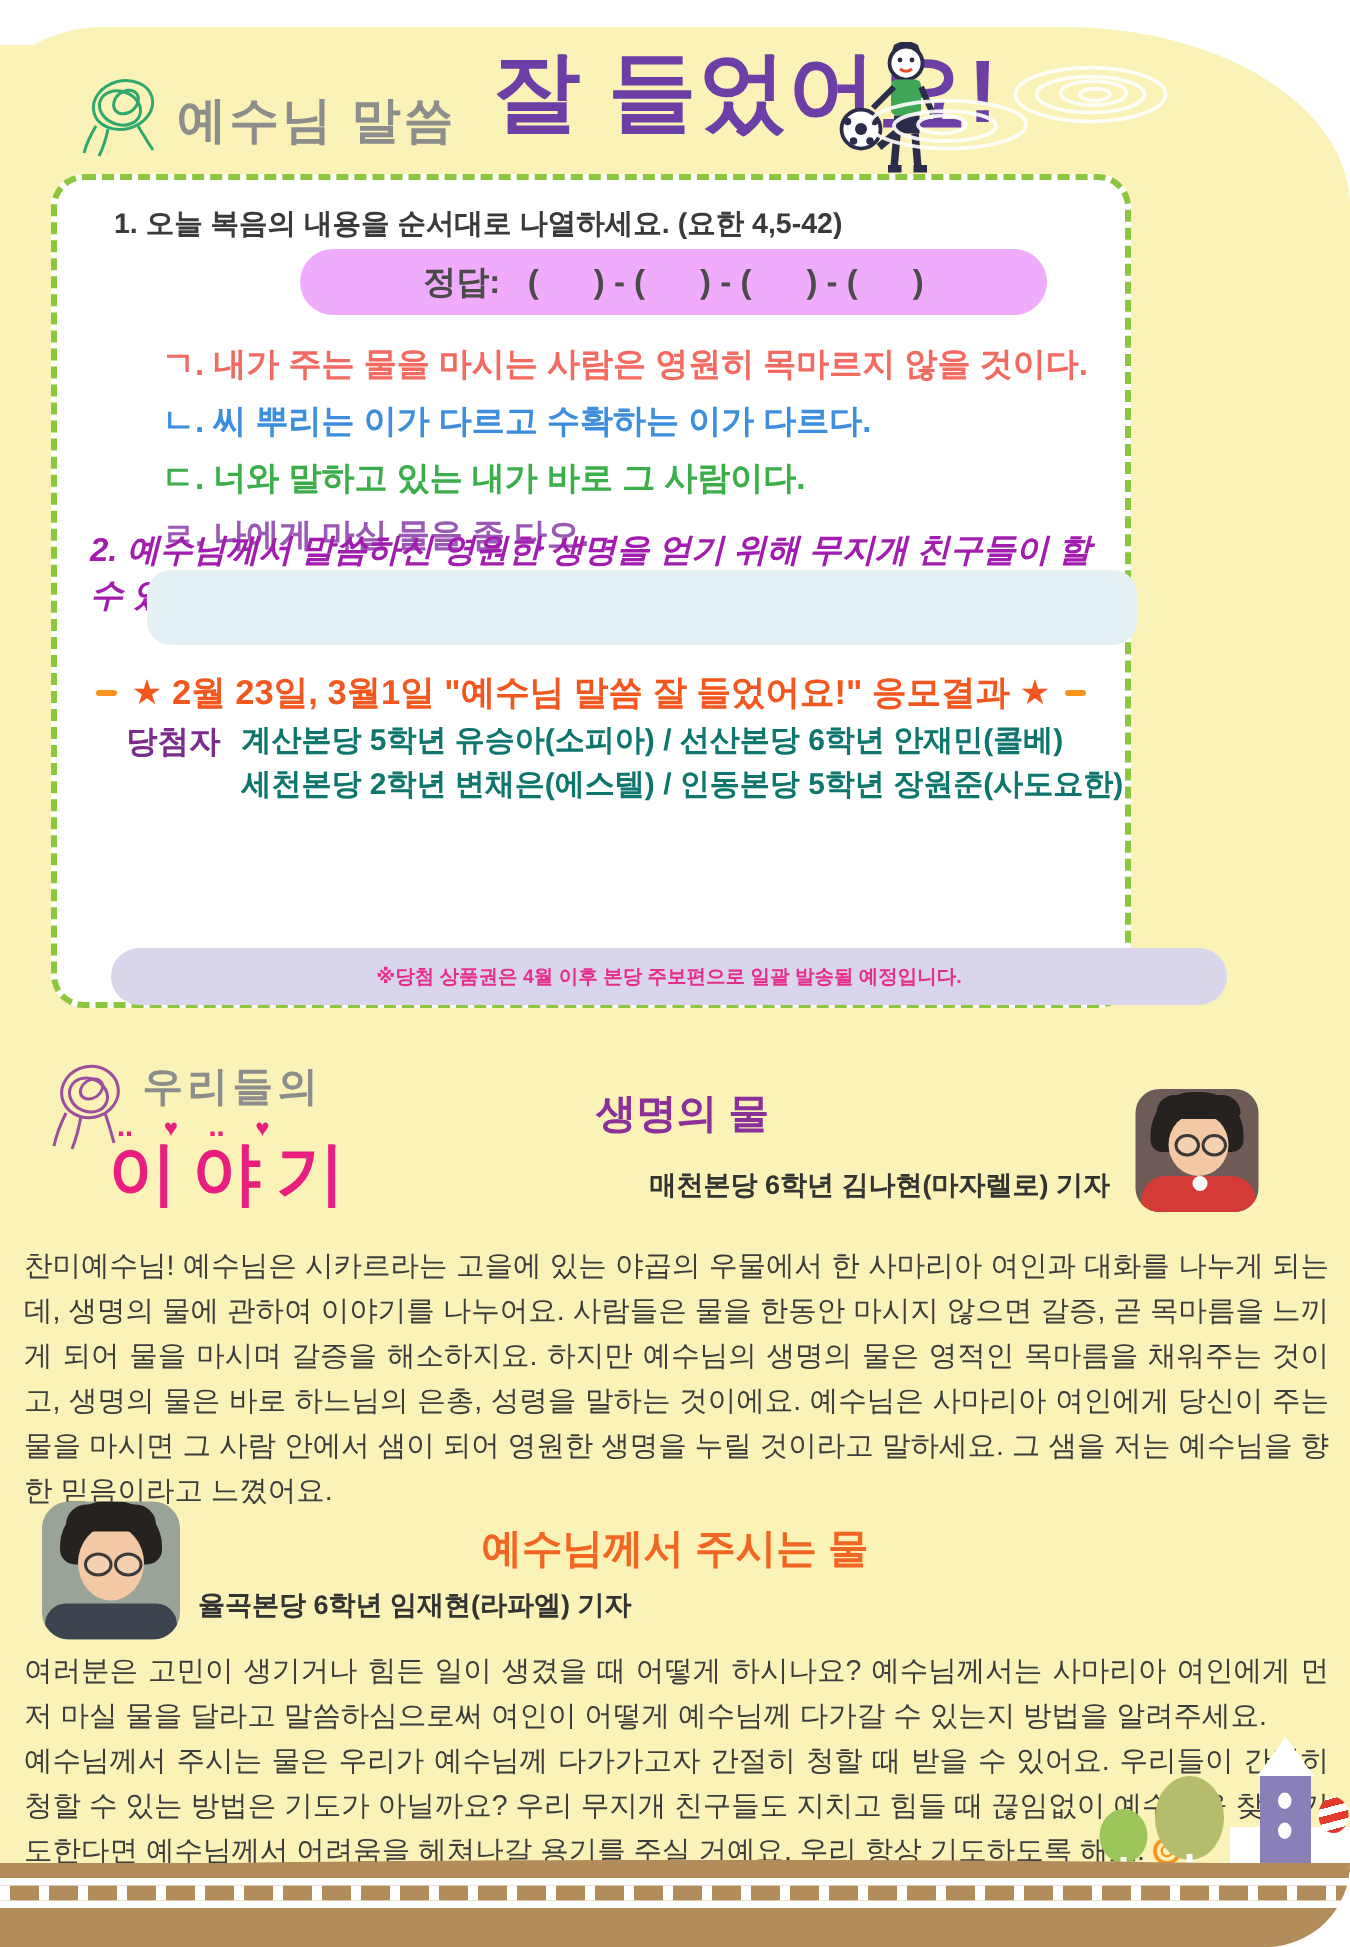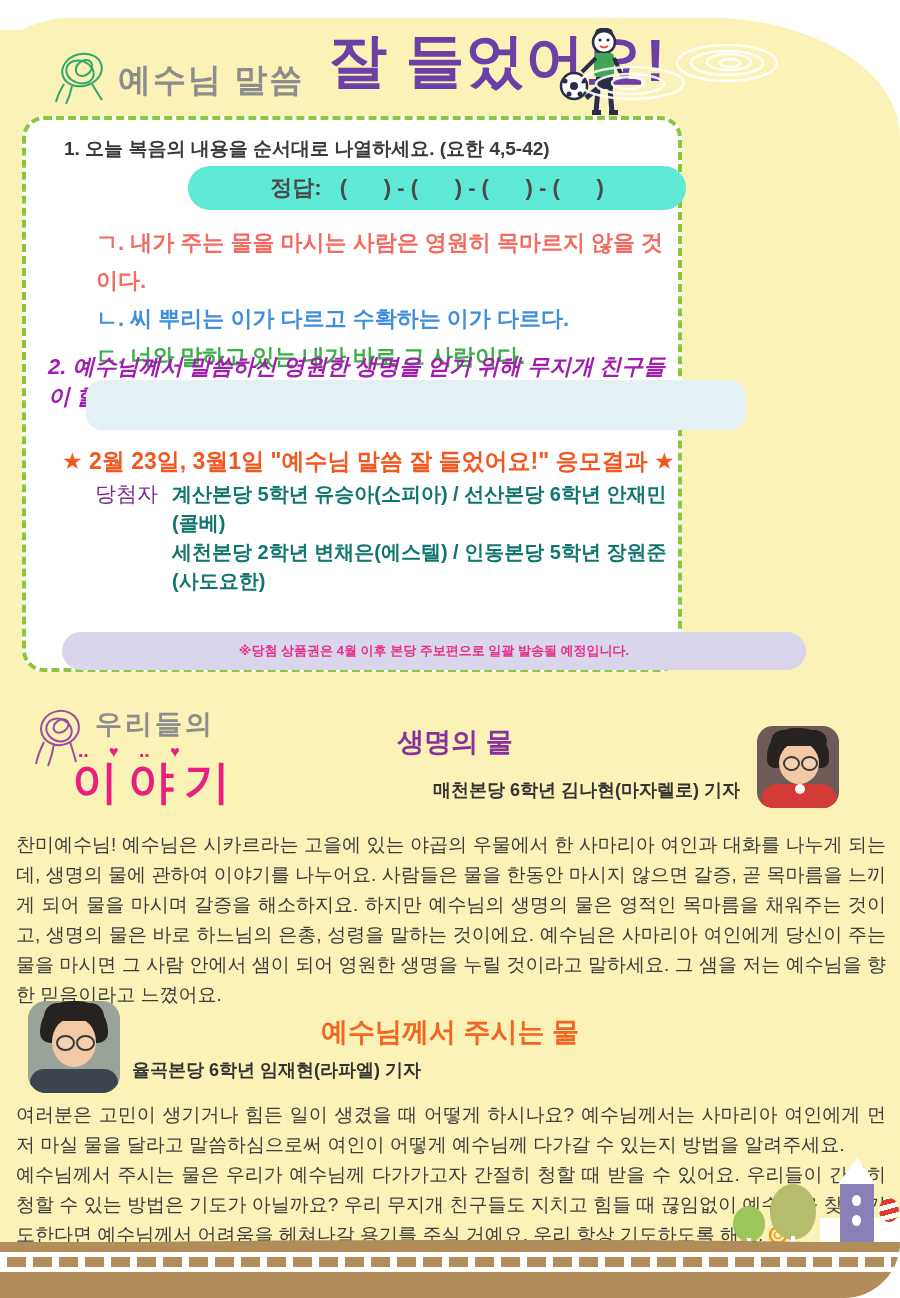--- a/index.html
+++ b/index.html
@@ -18,40 +18,40 @@
   .hdr-scribble{position:absolute;left:52px;top:44px;}
   .hdr-pre{position:absolute;left:118px;top:58px;font-size:33px;font-weight:bold;
            color:#8d8d8d;letter-spacing:2px;}
   .hdr-title{position:absolute;left:328px;top:22px;font-size:59px;font-weight:bold;
            color:#6C3FA6;letter-spacing:1px;}
   .soccer-kid{position:absolute;left:552px;top:28px;}
   .scribble-w1{position:absolute;left:672px;top:40px;opacity:.9;}
   .scribble-w2{position:absolute;left:575px;top:62px;opacity:.9;}
 
   
-  .quizbox{position:absolute;left:22px;top:116px;width:660px;height:556px;background:#fff;
+  .quizbox{position:absolute;left:34px;top:116px;width:720px;height:556px;background:#fff;
            border:4px dashed #8CC63F;border-radius:22px;box-sizing:border-box;}
   .q1{position:absolute;left:38px;top:16px;font-size:19px;font-weight:600;color:#3a3a3a;}
-  .pink-pill{position:absolute;left:162px;top:46px;width:498px;height:44px;background:#5eead4;
+  .pink-pill{position:absolute;left:162px;top:46px;width:498px;height:44px;background:#f0abfc;
            border-radius:24px;display:flex;align-items:center;justify-content:center;}
   .pink-pill span{font-size:22px;font-weight:bold;color:#4a4a4a;white-space:pre;}
   .opts{position:absolute;left:70px;top:104px;}
   .opt{font-size:22px;font-weight:bold;line-height:38px;}
   .opt-0{color:#F26A60;}
   .opt-1{color:#3E8EDE;}
   .opt-2{color:#3BAE4A;}
   .opt-3{color:#9B59B6;}
   .q2{position:absolute;left:22px;top:232px;font-size:22px;font-weight:600;color:#a21caf;font-style:italic;}
   .blue-box{position:absolute;left:60px;top:260px;width:660px;height:50px;background:#E3F1F4;
             border-radius:16px;}
   .divider{position:absolute;left:26px;right:26px;top:326px;display:flex;align-items:center;gap:10px;}
   .divider .line{flex:1;height:4px;background:#F7941D;border-radius:2px;}
   .divider .dtxt{font-size:23px;font-weight:bold;color:#F1571E;white-space:nowrap;}
   .winners{position:absolute;left:46px;top:360px;display:flex;gap:14px;}
-  .wlabel{font-size:21px;font-weight:normal;color:#7B2D8E;white-space:nowrap;margin-left:23px;}
+  .wlabel{font-size:21px;font-weight:bold;color:#7B2D8E;white-space:nowrap;}
   .wtext{font-size:20px;font-weight:bold;color:#0f766e;line-height:29px;}
   .correct{position:absolute;left:46px;right:28px;top:430px;font-size:19px;color:#1d1d1d;line-height:30px;}
   .correct .wlabel{margin-right:12px;}
   .notice-pill{position:absolute;left:36px;top:512px;width:744px;height:38px;background:#D9D6EC;
             border-radius:20px;display:flex;align-items:center;justify-content:center;}
   .notice-pill span{font-size:13px;font-weight:bold;color:#E62E8B;}
 
   
   .st-scribble{position:absolute;left:30px;top:700px;}
   .st-logo1{position:absolute;left:95px;top:706px;font-size:27px;font-weight:bold;color:#8d8d8d;

